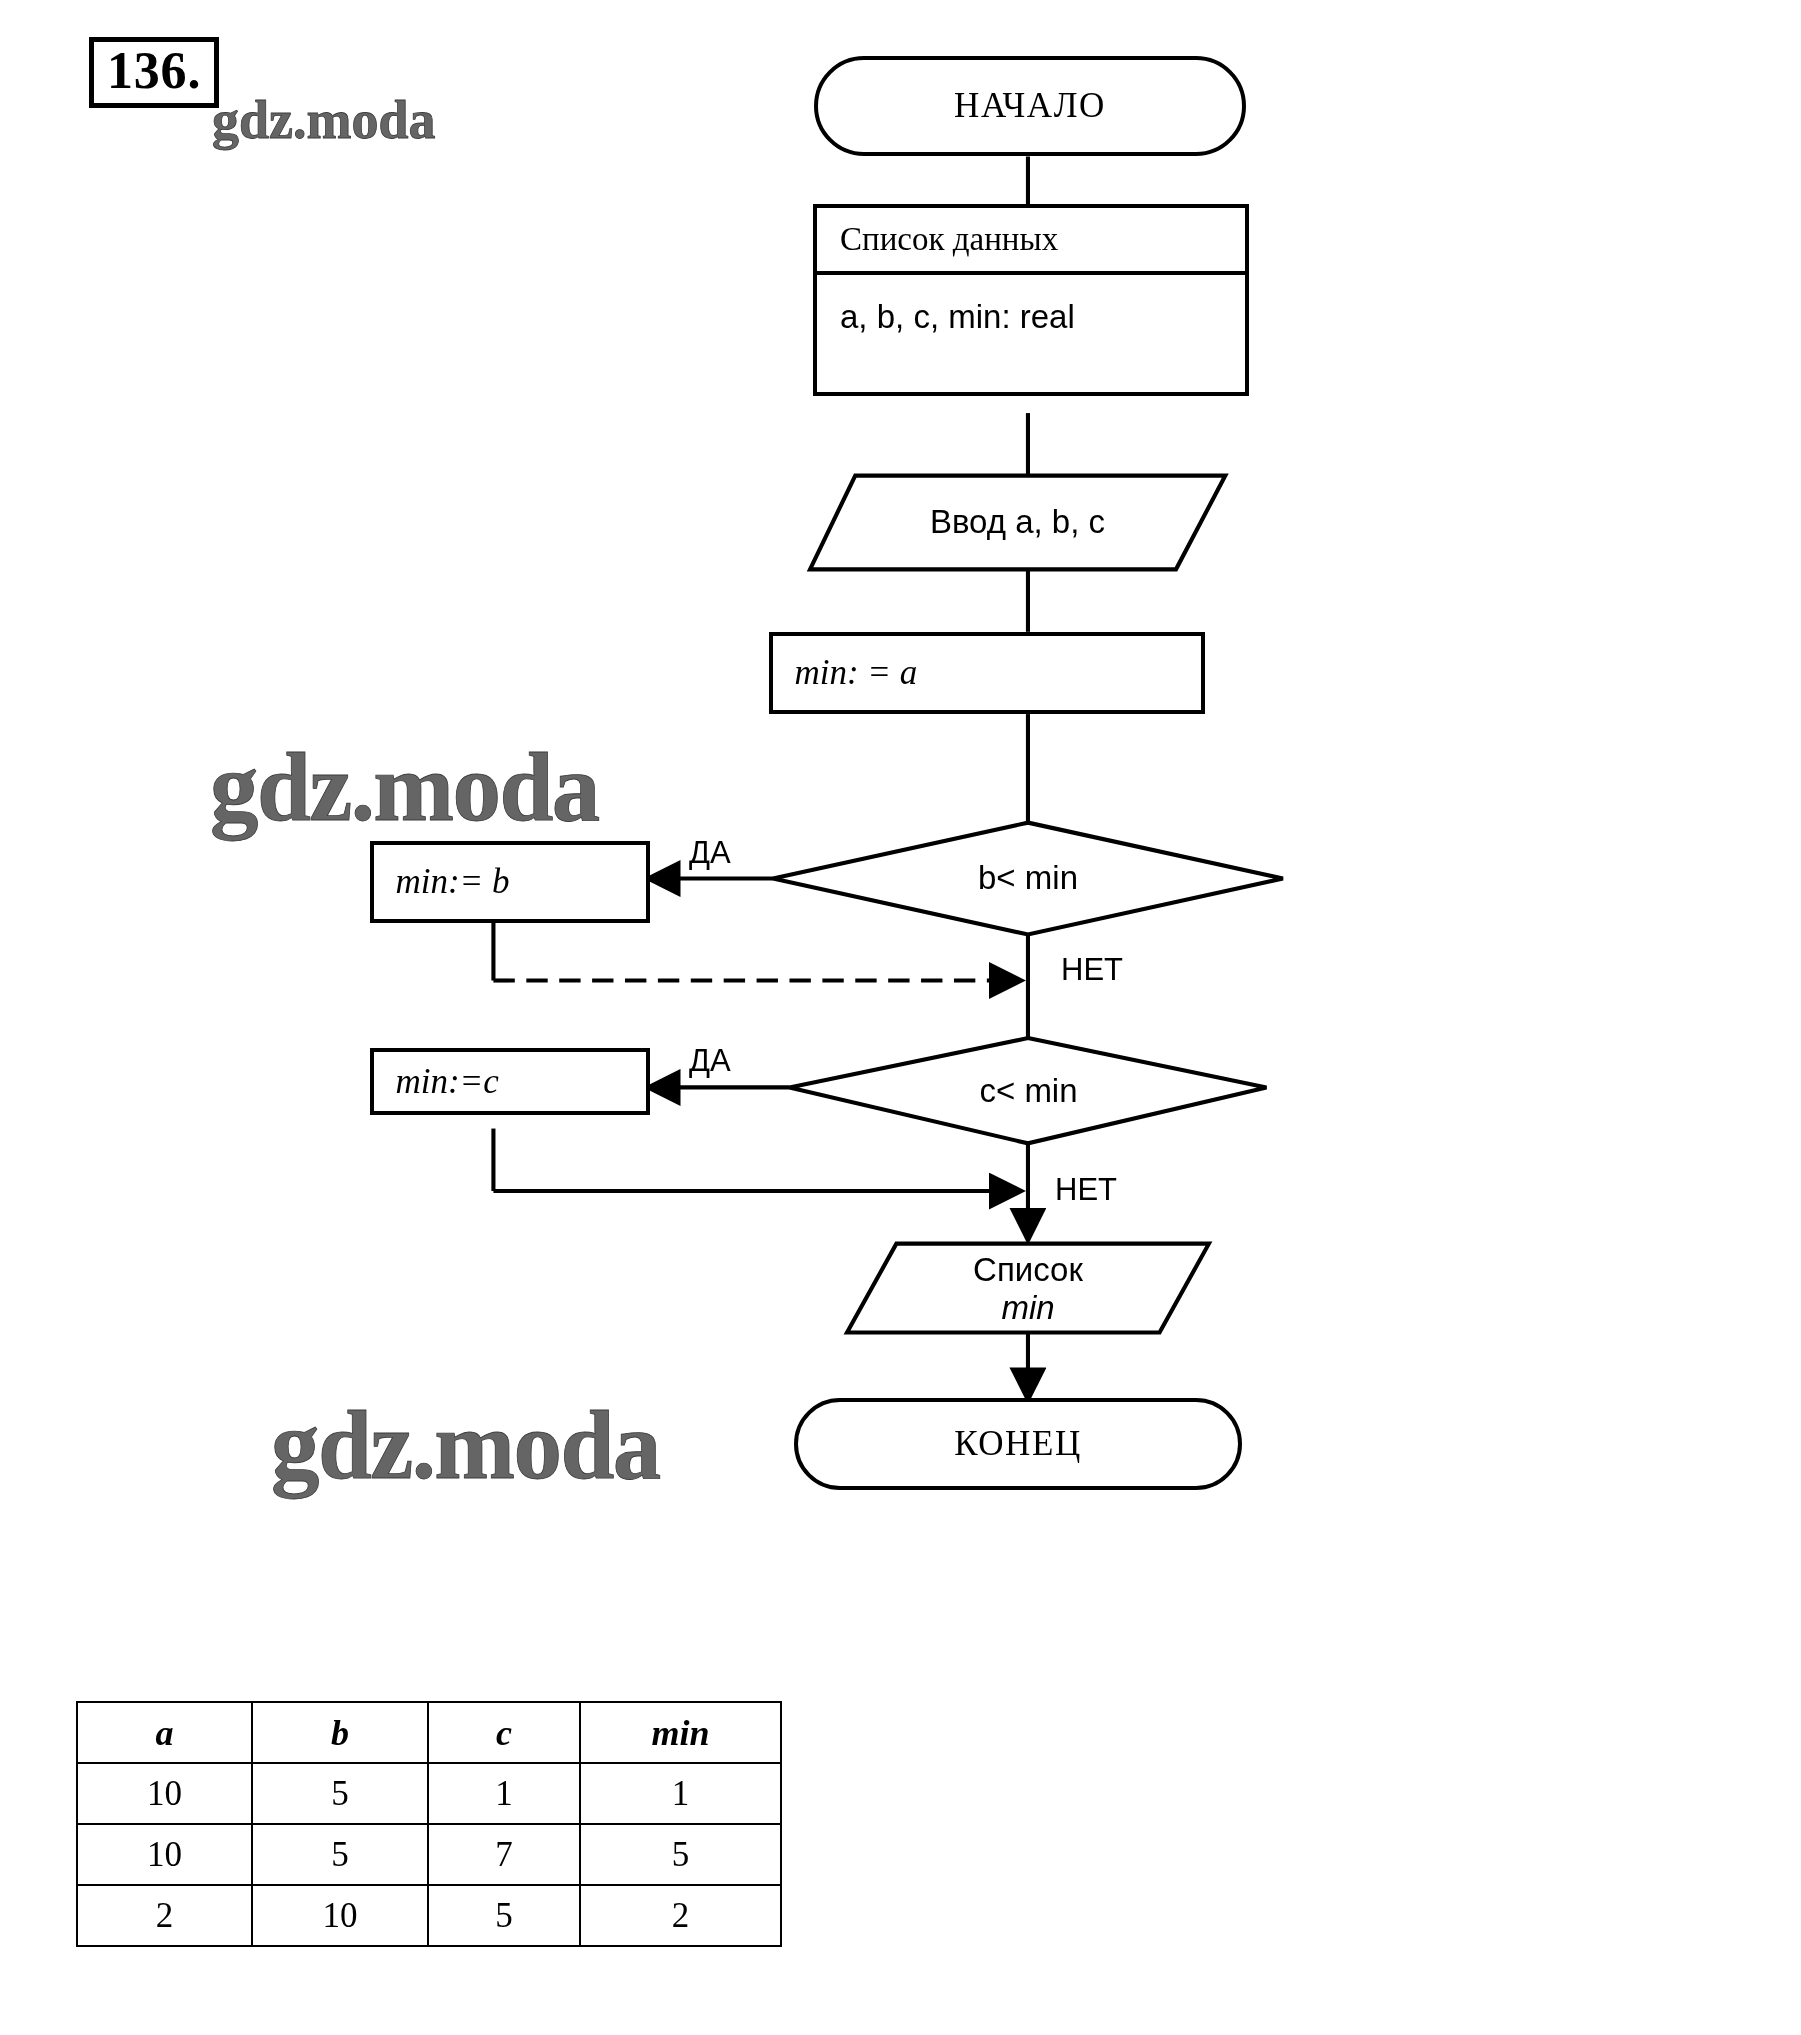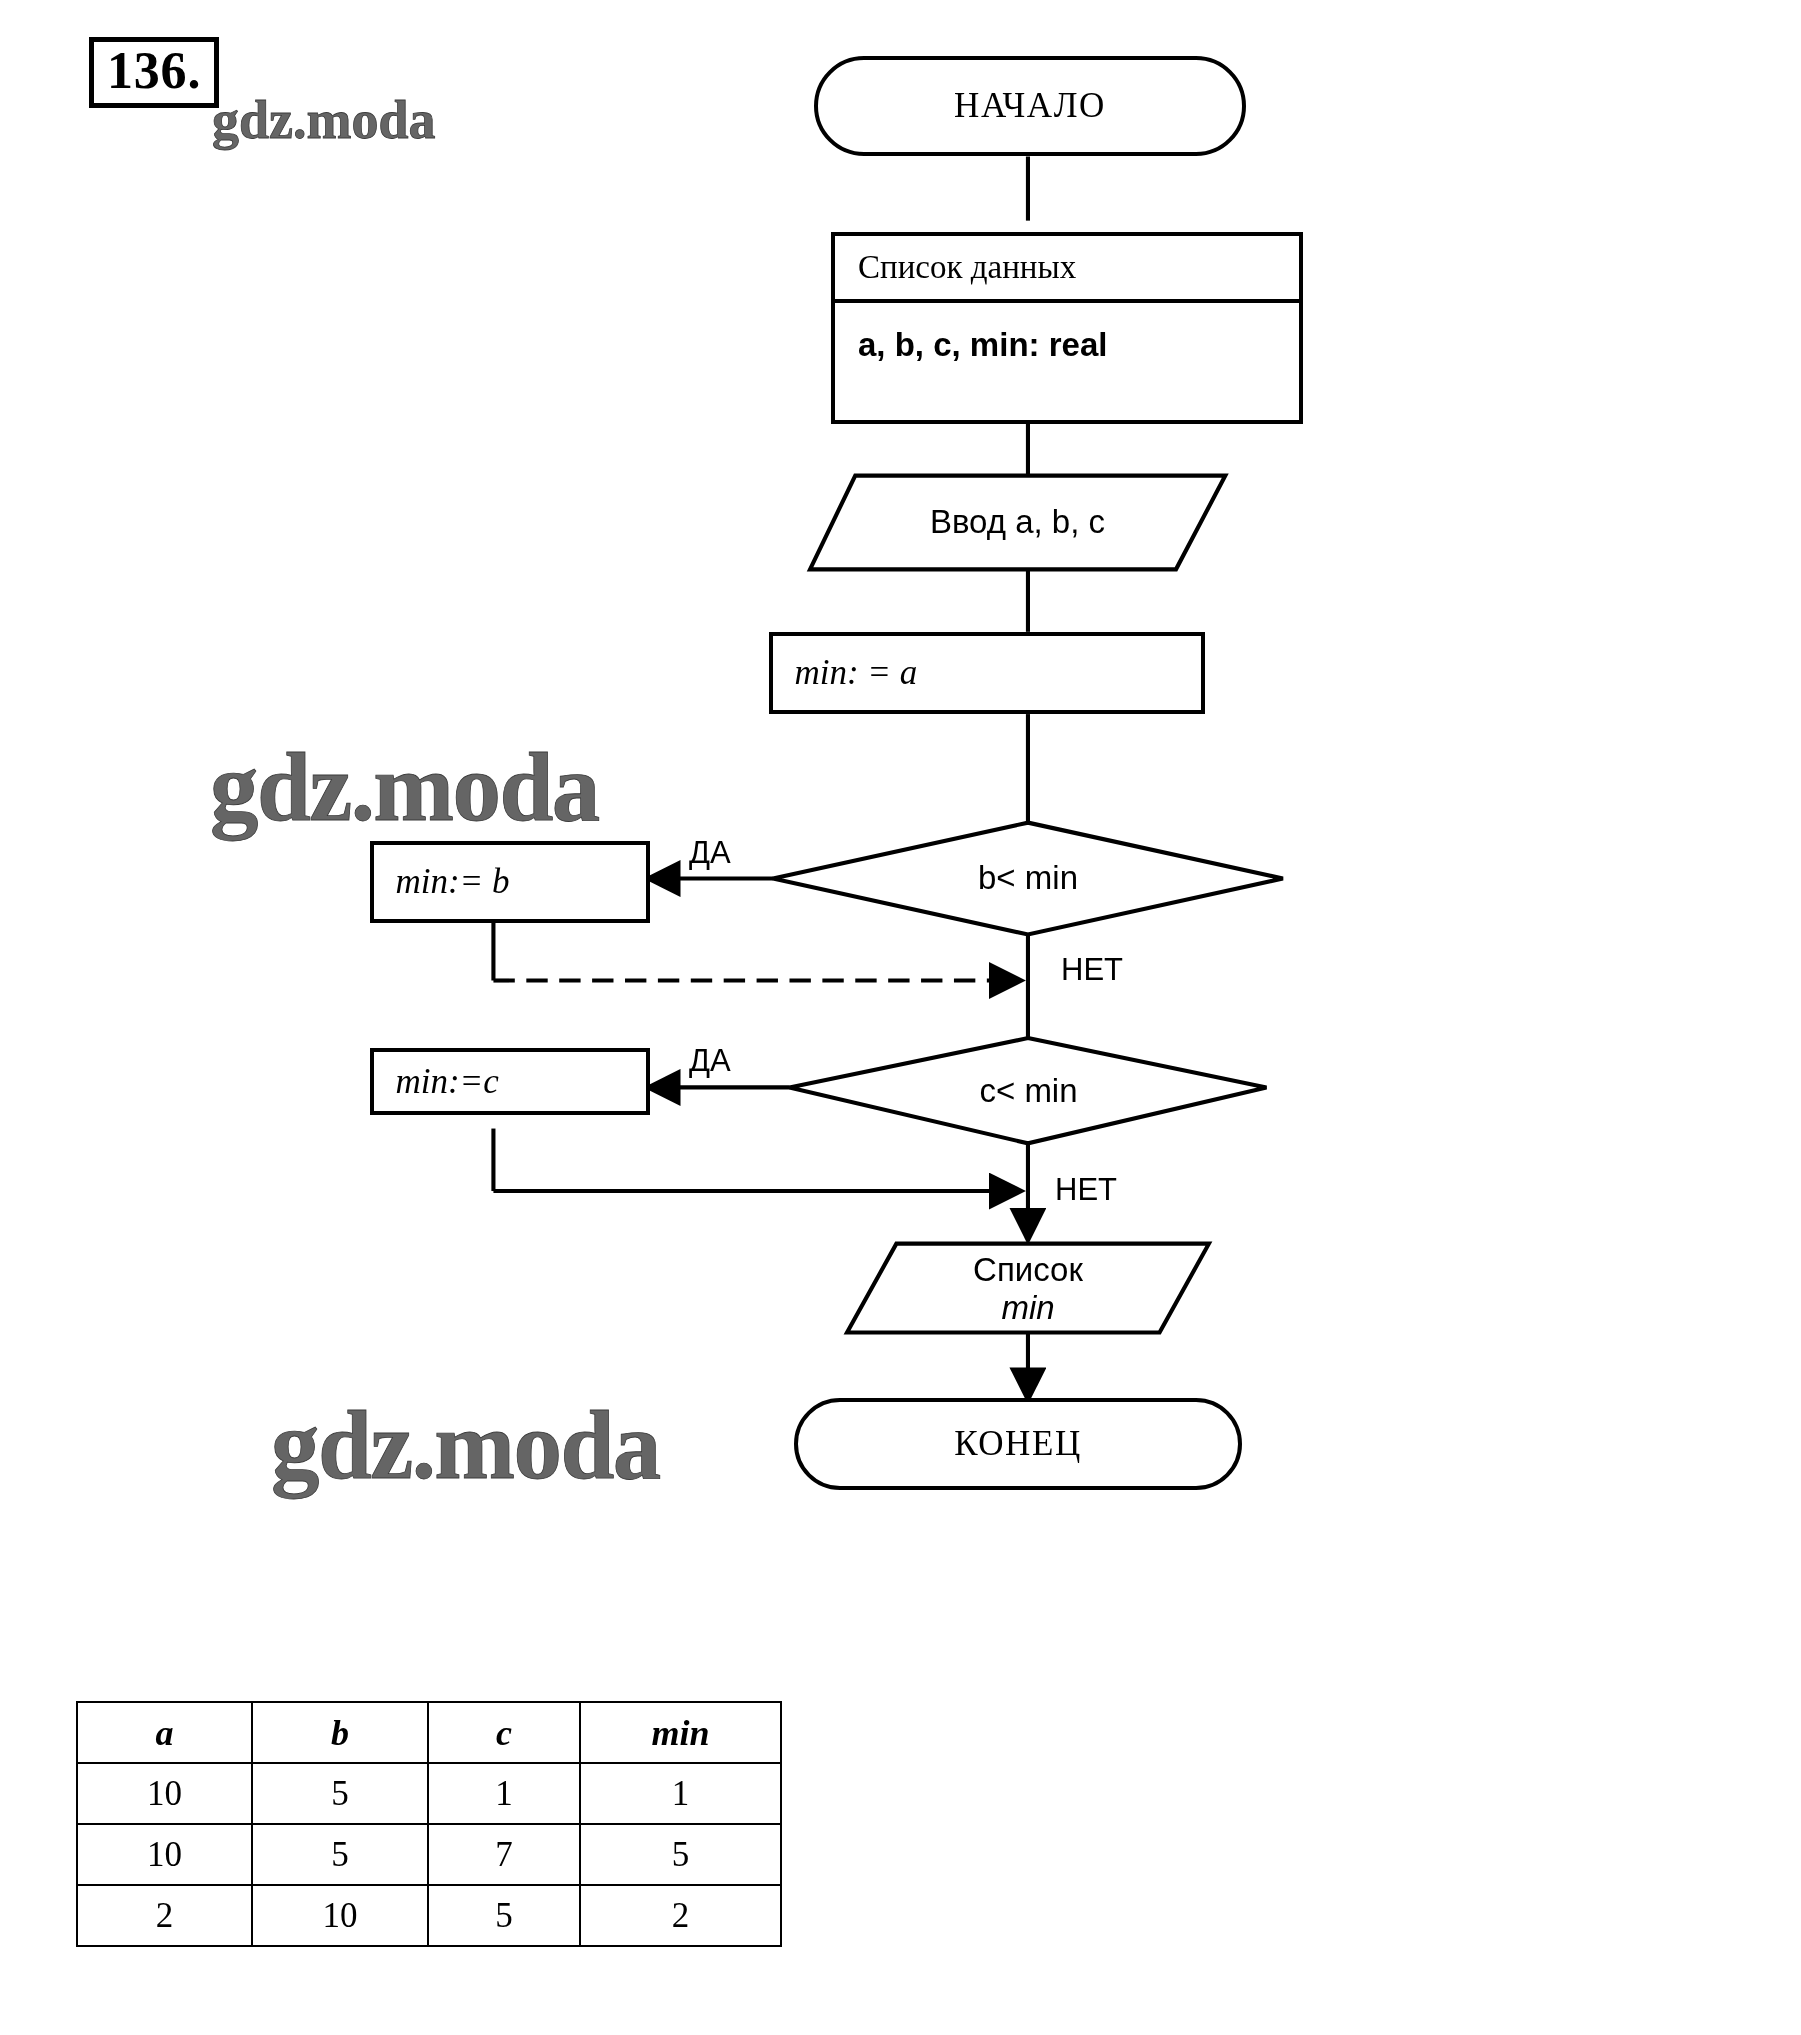--- a/index.html
+++ b/index.html
@@ -108,21 +108,20 @@
   }
   .datalist .dl-row2 {
     height: 119px;
     display: block;
     padding: 23px 0 0 23px;
     box-sizing: border-box;
   }
   .datalist .dl-row2 span {
     font-family: "Liberation Sans", sans-serif;
     font-size: 33px;
-    font-weight: bold;
   }
 
   
   .process {
     border: 4.1px solid #000;
     background: #fff;
     padding-left: 21.4px;
     box-sizing: border-box;
   }
   .process span {
@@ -244,21 +243,21 @@
 
     <line x1="1250" y1="1390" x2="1250" y2="1506" stroke="#000" stroke-width="5" marker-end="url(#arrow)"></line>
 
     <line x1="1250" y1="1620" x2="1250" y2="1700" stroke="#000" stroke-width="5" marker-end="url(#arrow)"></line>
   </svg>
 
   <div class="node terminator" style="left:814px; top:56px; width:432px; height:100px;">
     <span>НАЧАЛО</span>
   </div>
 
-  <div class="node datalist" style="left:813px; top:232px; width:472px; height:192px;margin-left:18px;">
+  <div class="node datalist" style="left:813px; top:204px; width:436px; height:192px;">
     <div class="dl-row1">
       <span>Список данных</span>
     </div>
     <div class="dl-row2">
       <span>a, b, c, min: real</span>
     </div>
   </div>
 
   <div class="node io" style="left:810px; top:475px; width:415px; height:94px;">
     <div class="io-label">Ввод a, b, c</div>

